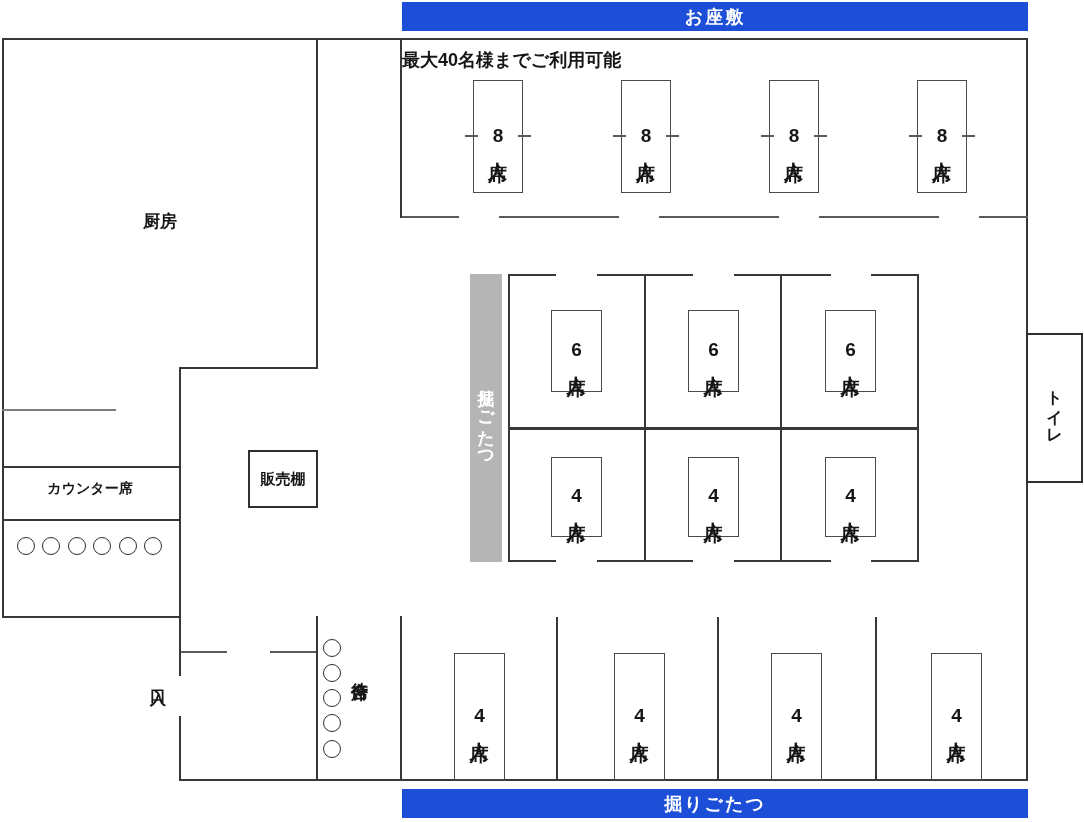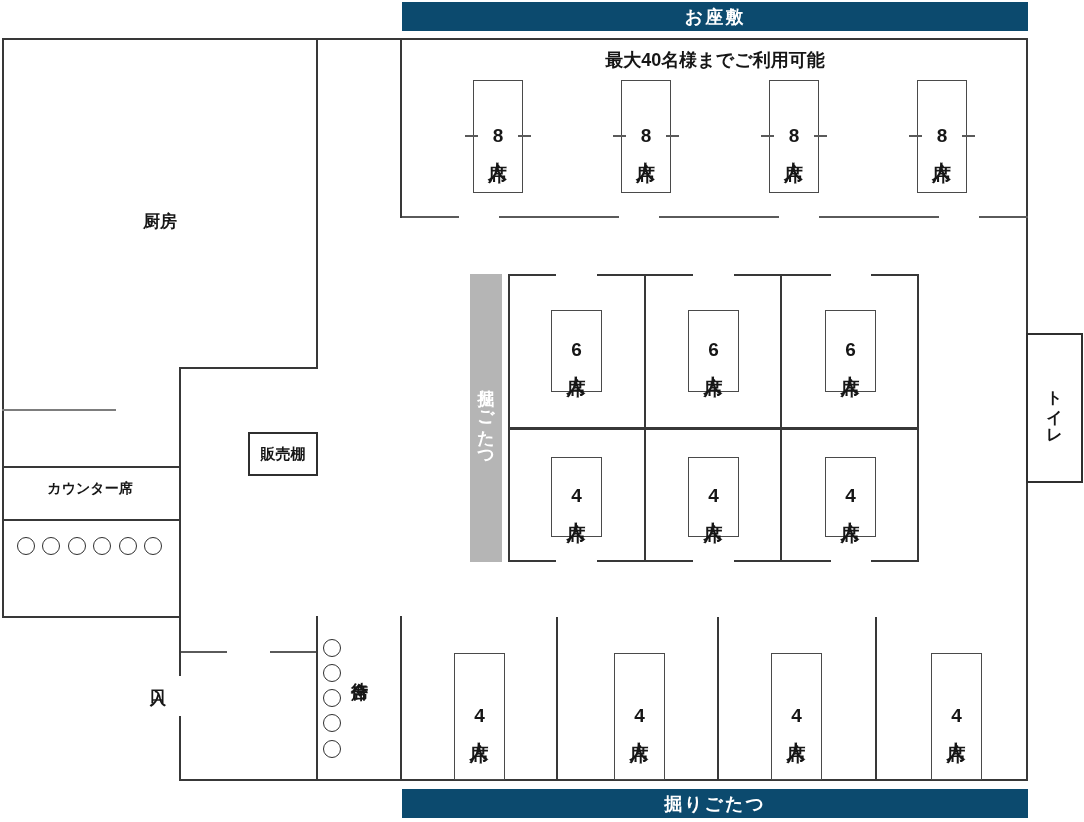--- a/index.html
+++ b/index.html
@@ -4,21 +4,21 @@
 <style>
   html,body{margin:0;padding:0;background:#fff;}
   .canvas{
     position:relative;width:1084px;height:822px;background:#fff;overflow:hidden;
     font-family:"Liberation Sans","DejaVu Sans",sans-serif;color:#161616;
   }
   .wall{position:absolute;background:#383838;}
   .wall-mid{position:absolute;background:#5a5a5a;}
   .wall-light{position:absolute;background:#7d7d7d;}
   .banner{
-    position:absolute;background:#0c4a6e;color:#ffffff;font-weight:bold;font-size:18px;
+    position:absolute;background:#1d4ed8;color:#ffffff;font-weight:bold;font-size:18px;
     display:flex;align-items:center;justify-content:center;letter-spacing:2px;
   }
   .table{
     position:absolute;background:#fff;border:1.5px solid #4a4a4a;
     display:flex;align-items:center;justify-content:center;box-sizing:border-box;
   }
   .vtext{
     writing-mode:vertical-rl;text-orientation:upright;font-weight:bold;
     line-height:1.0;letter-spacing:1px;
   }
@@ -52,21 +52,21 @@
   <div class="wall" style="left:179px;top:779px;width:849px;height:2px;"></div>
 
   <div class="wall" style="left:316px;top:38px;width:2px;height:331px;"></div>
   <div class="wall" style="left:179px;top:367px;width:139px;height:2px;"></div>
   <div class="wall" style="left:179px;top:367px;width:2px;height:309px;"></div>
   <div class="wall" style="left:179px;top:716px;width:2px;height:64px;"></div>
   <div class="wall-light" style="left:2px;top:409px;width:114px;height:2px;"></div>
 
   <div class="label flexc" style="left:110px;top:190px;width:100px;height:22px;font-size:17px;margin-top:20px;">厨房</div>
 
-  <div class="boxed" style="left:248px;top:432px;width:70px;height:44px;font-size:15px;font-weight:bold;">販売棚</div>
+  <div class="boxed" style="left:248px;top:450px;width:70px;height:58px;font-size:15px;font-weight:bold;">販売棚</div>
 
   <div class="wall" style="left:2px;top:466px;width:178px;height:2px;"></div>
   <div class="wall" style="left:2px;top:519px;width:178px;height:2px;"></div>
   <div class="label flexc" style="left:2px;top:468px;width:176px;height:42px;font-size:14px;">カウンター席</div>
   <div class="circle" style="left:17px;top:537px;"></div>
   <div class="circle" style="left:42px;top:537px;"></div>
   <div class="circle" style="left:68px;top:537px;"></div>
   <div class="circle" style="left:93px;top:537px;"></div>
   <div class="circle" style="left:119px;top:537px;"></div>
   <div class="circle" style="left:144px;top:537px;"></div>
@@ -84,21 +84,21 @@
   <div class="circle" style="left:323px;top:740px;"></div>
   <div class="label vtext" style="left:351px;top:668px;height:70px;font-size:17px;">待合席</div>
 
   <div class="wall" style="left:400px;top:38px;width:2px;height:180px;"></div>
   <div class="wall-mid" style="left:402px;top:216px;width:57px;height:2px;"></div>
   <div class="wall-mid" style="left:499px;top:216px;width:120px;height:2px;"></div>
   <div class="wall-mid" style="left:659px;top:216px;width:120px;height:2px;"></div>
   <div class="wall-mid" style="left:819px;top:216px;width:120px;height:2px;"></div>
   <div class="wall-mid" style="left:979px;top:216px;width:49px;height:2px;"></div>
 
-  <div class="label" style="left:402px;top:48px;width:626px;text-align:center;font-size:18px;">最大40名様までご利用可能</div>
+  <div class="label" style="left:402px;top:48px;width:626px;text-align:left;font-size:18px;">最大40名様までご利用可能</div>
 
   <div class="table" style="left:473px;top:80px;width:50px;height:113px;">
     <span class="vtext seat-label">8人席</span>
   </div>
   <div class="table" style="left:621px;top:80px;width:50px;height:113px;">
     <span class="vtext seat-label">8人席</span>
   </div>
   <div class="table" style="left:769px;top:80px;width:50px;height:113px;">
     <span class="vtext seat-label">8人席</span>
   </div>

